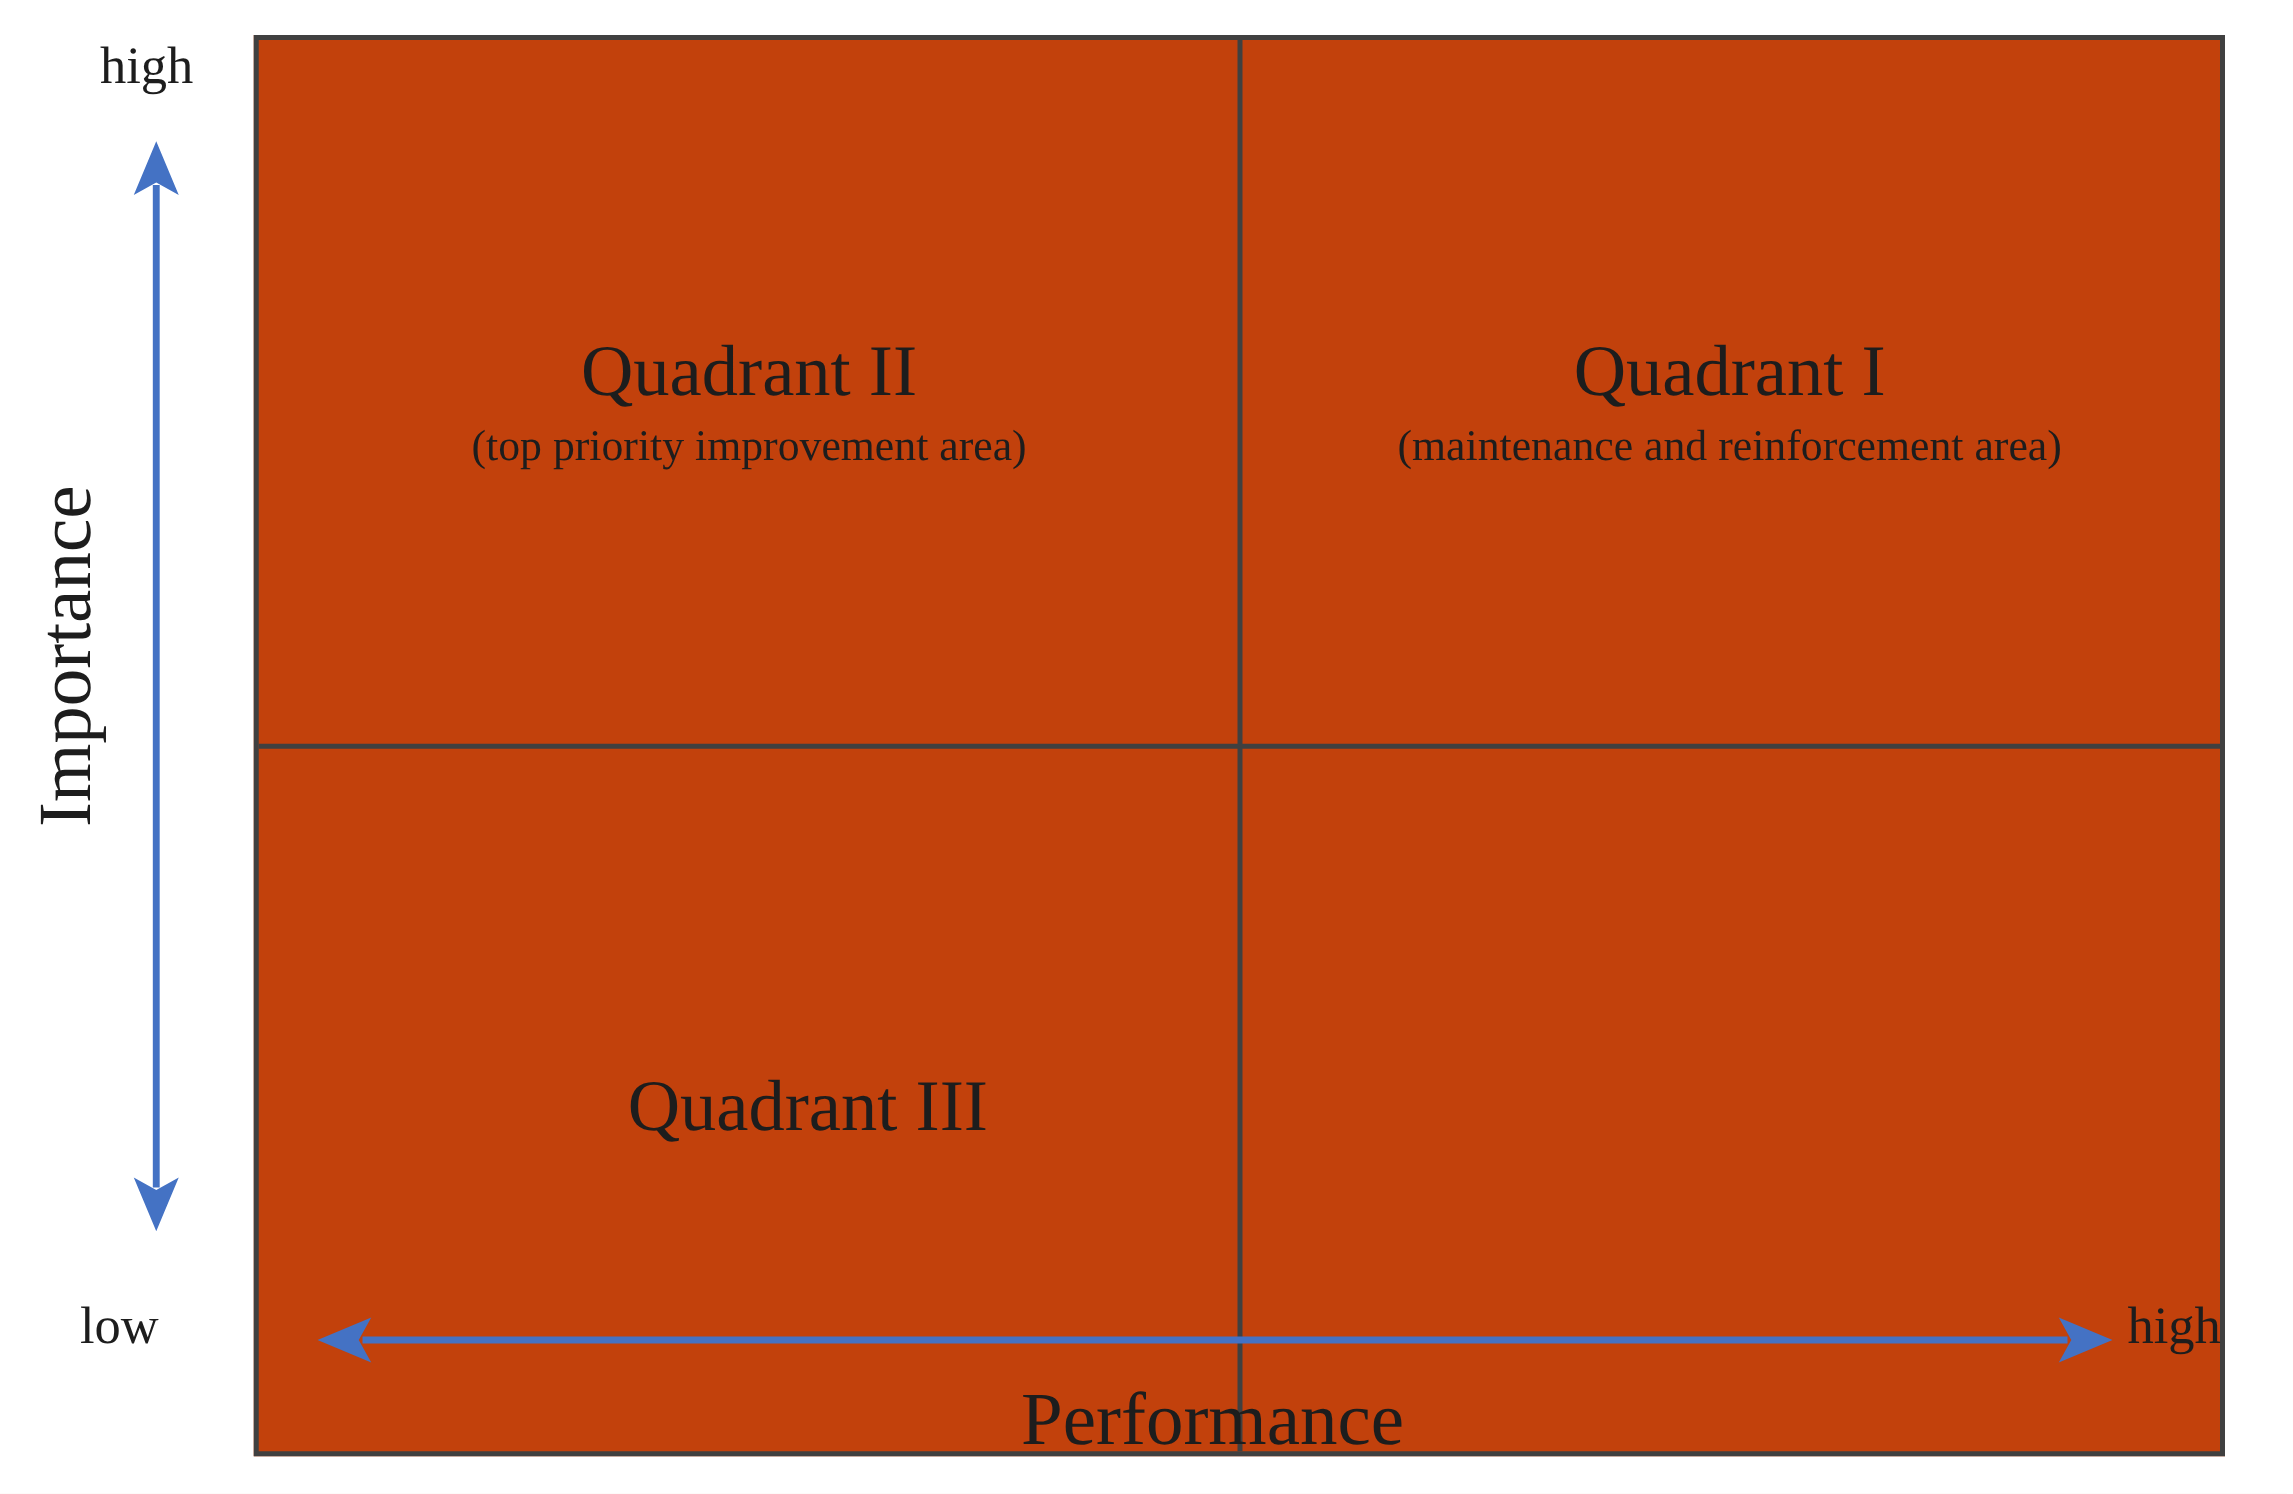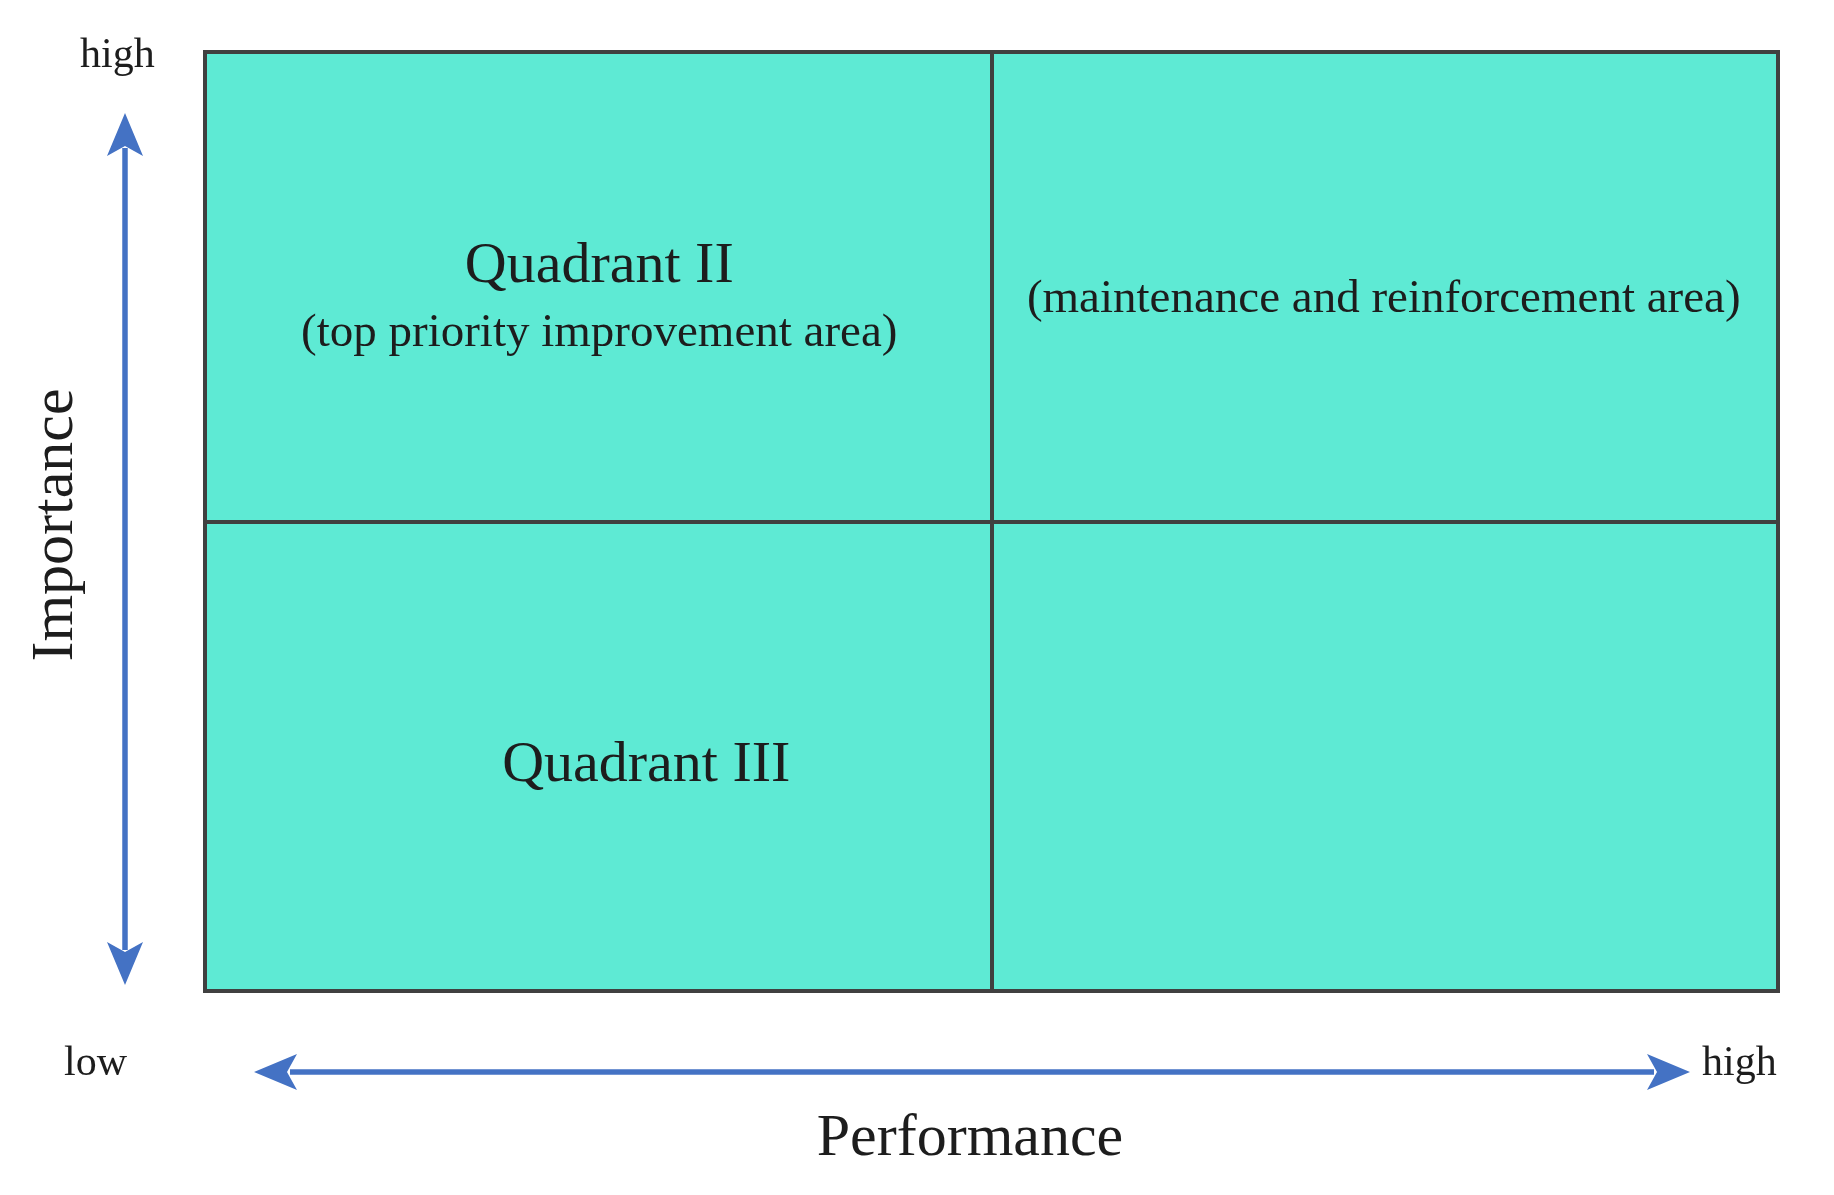--- a/index.html
+++ b/index.html
@@ -8,25 +8,25 @@
     width: 1834px;
     height: 1195px;
     background: #ffffff;
     font-family: "Liberation Serif", "DejaVu Serif", serif;
     color: #1d1d1d;
     overflow: hidden;
   }
   
   .grid {
     position: absolute;
-    left: 203px; top: 50px;
-    width: 1577px; height: 943px;
+    left: 203px; top: 28px;
+    width: 1577px; height: 1137px;
     border: 4px solid #404040;
     box-sizing: border-box;
-    background: #5eead4;
+    background: #c2410c;
   }
   .divider-v {
     position: absolute;
     left: calc(50% - 2px); top: 0;
     width: 4px; height: 100%;
     background: #404040;
   }
   .divider-h {
     position: absolute;
     top: calc(50% - 2px); left: 0;
@@ -47,21 +47,21 @@
   .cell.tl { left: 0;   top: 0; }
   .cell.tr { left: 50%; top: 0; }
   .cell.bl { left: 0;   top: 50%; margin-left: 47px; }
   .cell.br { left: 50%; top: 50%; }
   .q-title {
     font-size: 58px;
     line-height: 1.15;
     white-space: nowrap;
   }
   .q-sub {
-    font-size: 47px;
+    font-size: 35px;
     line-height: 1.25;
     margin-top: 4px;
     white-space: nowrap;
   }
   
   .end-label {
     position: absolute;
     font-size: 42px;
     line-height: 1.1;
     white-space: nowrap;
@@ -107,20 +107,21 @@
   <div class="grid">
     <div class="divider-v"></div>
     <div class="divider-h"></div>
 
     <div class="cell tl">
       <div class="q-title">Quadrant II</div>
       <div class="q-sub">(top priority improvement area)</div>
     </div>
 
     <div class="cell tr">
+      <div class="q-title">Quadrant I</div>
       <div class="q-sub">(maintenance and reinforcement area)</div>
     </div>
 
     <div class="cell bl">
       <div class="q-title">Quadrant III</div>
     </div>
 
   </div>
 
   <span class="end-label end-low">low</span>

